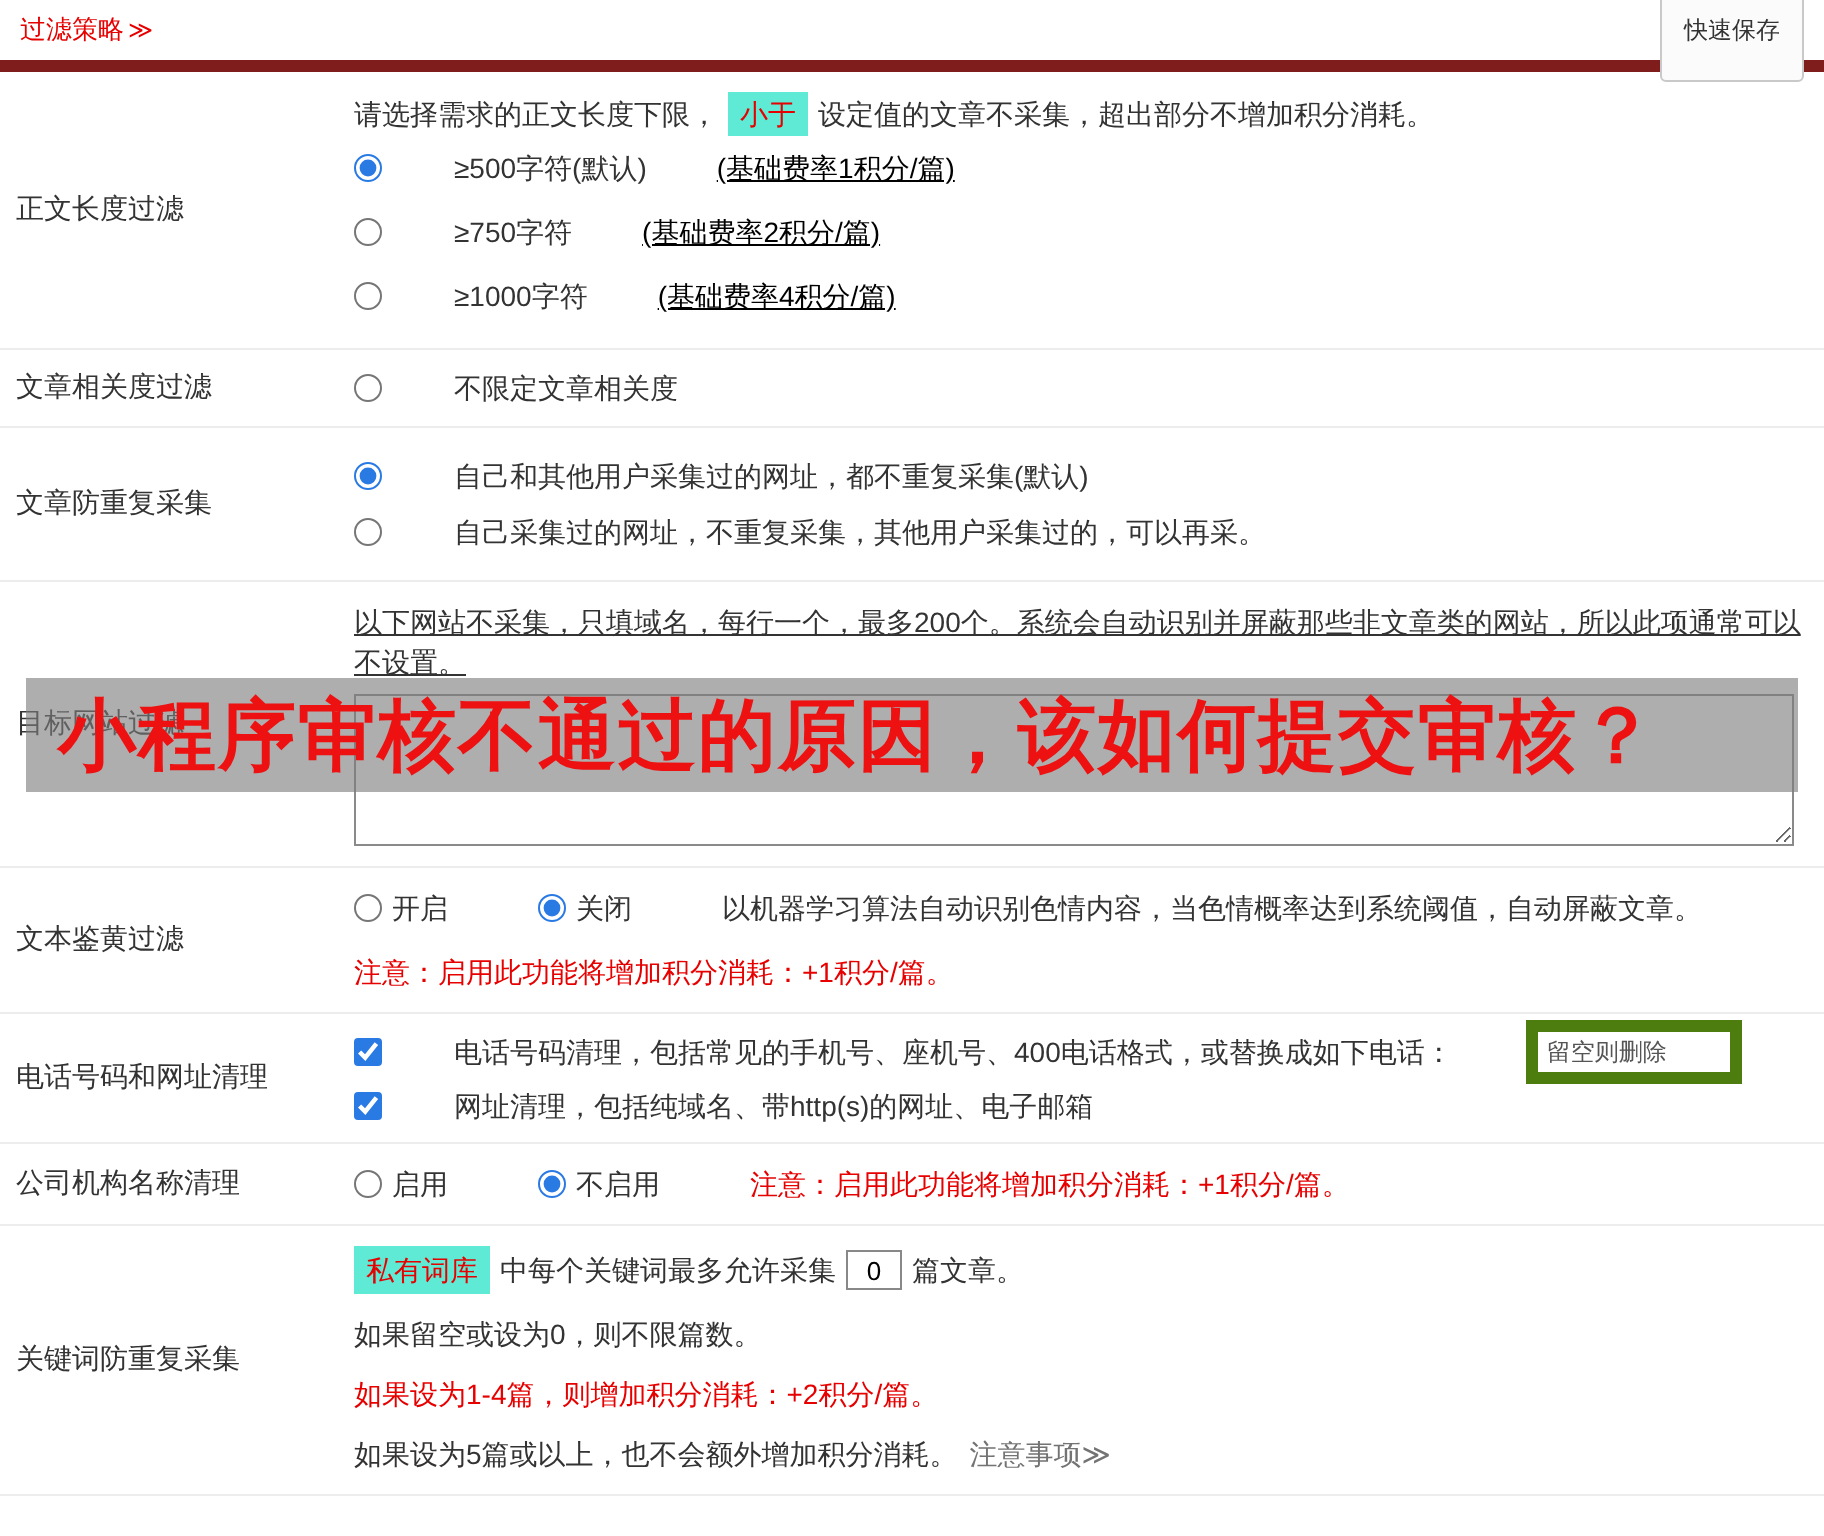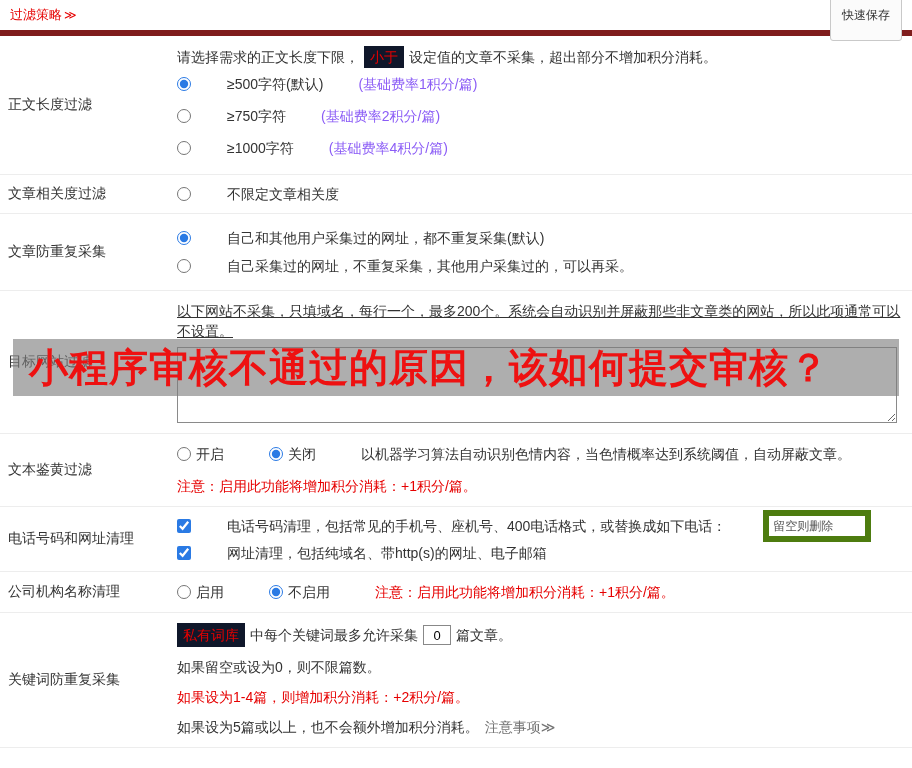--- a/index.html
+++ b/index.html
@@ -26,23 +26,23 @@
     padding:0 8px;display:flex;align-items:center;color:#333;
   }
   .row-content{flex:1;padding-right:10px;box-sizing:border-box;}
   .opt{display:flex;align-items:center;line-height:20px;gap:31px;}
   .opt-inline{display:inline-flex;align-items:center;margin-right:14px;line-height:20px;}
   input[type=radio],input[type=checkbox]{
     accent-color:#2a7ae4;width:14px;height:14px;margin:0 5px 0 0;flex:0 0 auto;
   }
   .desc{line-height:20px;}
   .red{color:#e60000;}
-  .rate{color:#8b5cf6;margin-left:4px;}
+  .rate{color:#000000;text-decoration:underline;margin-left:4px;}
   .hl-tag{
-    color:#e60000;background:#0f172a;padding:1px 6px;margin:0 5px;
+    color:#e60000;background:#5eead4;padding:1px 6px;margin:0 5px;
     display:inline-block;
   }
   .blue-link{color:#737373;text-decoration:none;margin-left:6px;cursor:pointer;}
   
   .r1 .row-content{padding-top:10px;padding-bottom:10px;}
   .r1 .opt{padding:6px 0;}
   .r2 .row-content{padding-top:6px;padding-bottom:6px;}
   .r2 .opt{padding:3px 0;}
   .r3 .row-content{padding-top:10px;padding-bottom:10px;}
   .r3 .opt{padding:4px 0;}

